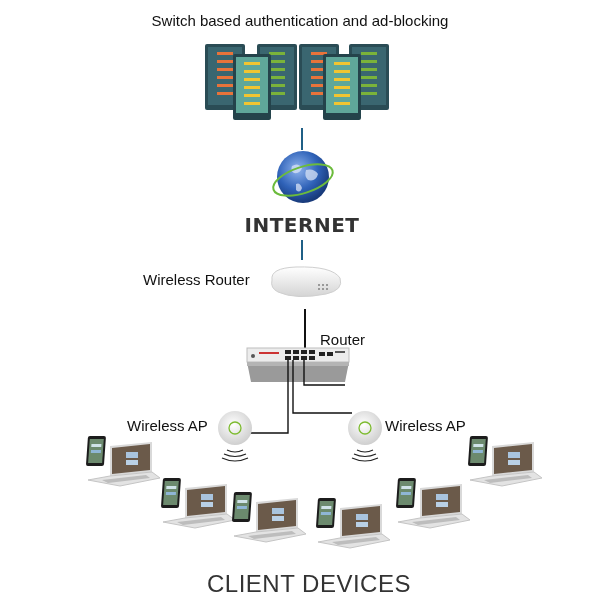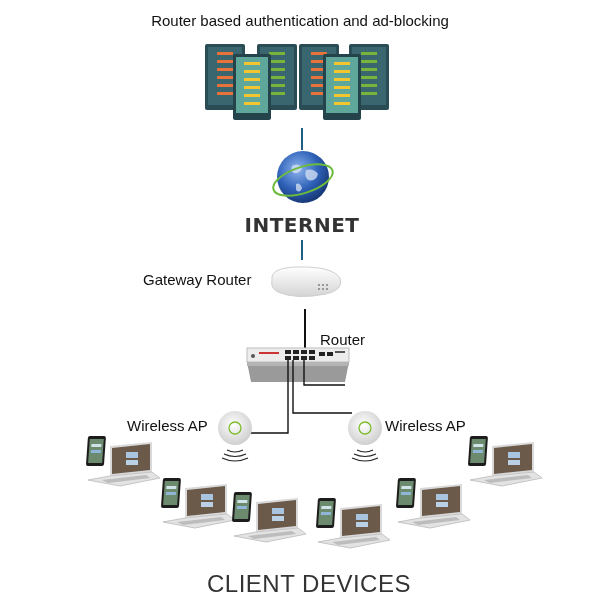--- a/index.html
+++ b/index.html
@@ -8,21 +8,21 @@
   .title{left:0;width:600px;top:12px;text-align:center;font-size:15px;color:#111;}
   .lbl{font-size:15px;color:#111;white-space:nowrap;}
   .big{font-family:"DejaVu Sans",sans-serif;font-weight:bold;color:#333;letter-spacing:0.5px;}
   .line{background:#1f5f86;}
   .bline{background:#111;}
   svg{display:block;}
 </style>
 </head>
 <body>
 
-<div class="abs title">Router based authentication and ad-blocking</div>
+<div class="abs title">Switch based authentication and ad-blocking</div>
 
 <div class="abs" style="left:205px;top:42px;">
   <svg width="190" height="80" viewBox="0 0 190 80">
     <defs>
       <g id="rackBack">
         <rect x="0" y="0" width="38" height="64" rx="2" fill="#2b4f58"></rect>
         <rect x="3" y="3" width="32" height="56" fill="#335f69"></rect>
       </g>
     </defs>
 
@@ -120,21 +120,21 @@
     <circle cx="33" cy="29" r="26" fill="url(#gg)"></circle>
     <path d="M22 18 q6 -4 10 2 q-2 6 -8 5 q-4 -2 -2 -7z M36 22 q8 -2 12 4 q-2 8 -10 6 q-4 -4 -2 -10z M26 36 q4 -2 6 4 q-2 6 -6 2z" fill="#d8e3f5" opacity="0.75"></path>
     <ellipse cx="33" cy="32" rx="31" ry="13" fill="none" stroke="#6cbb3c" stroke-width="2" transform="rotate(-18 33 32)"></ellipse>
   </svg>
 </div>
 
 <div class="abs big" style="left:0;width:604px;text-align:center;top:213px;font-size:20px;">INTERNET</div>
 
 <div class="abs line" style="left:301px;top:240px;width:2px;height:20px;"></div>
 
-<div class="abs lbl" style="left:143px;top:271px;">Gateway Router</div>
+<div class="abs lbl" style="left:143px;top:271px;">Wireless Router</div>
 <div class="abs" style="left:266px;top:264px;">
   <svg width="78" height="36" viewBox="0 0 78 36">
     <defs>
       <linearGradient id="rg" x1="0" y1="0" x2="0" y2="1">
         <stop offset="0%" stop-color="#ffffff"></stop>
         <stop offset="100%" stop-color="#d4d4d4"></stop>
       </linearGradient>
     </defs>
     <path d="M6 16 Q4 4 30 3 Q66 2 74 14 Q78 26 60 30 Q30 36 12 28 Q4 24 6 16z" fill="url(#rg)" stroke="#cfcfcf"></path>
     <g fill="#999">

